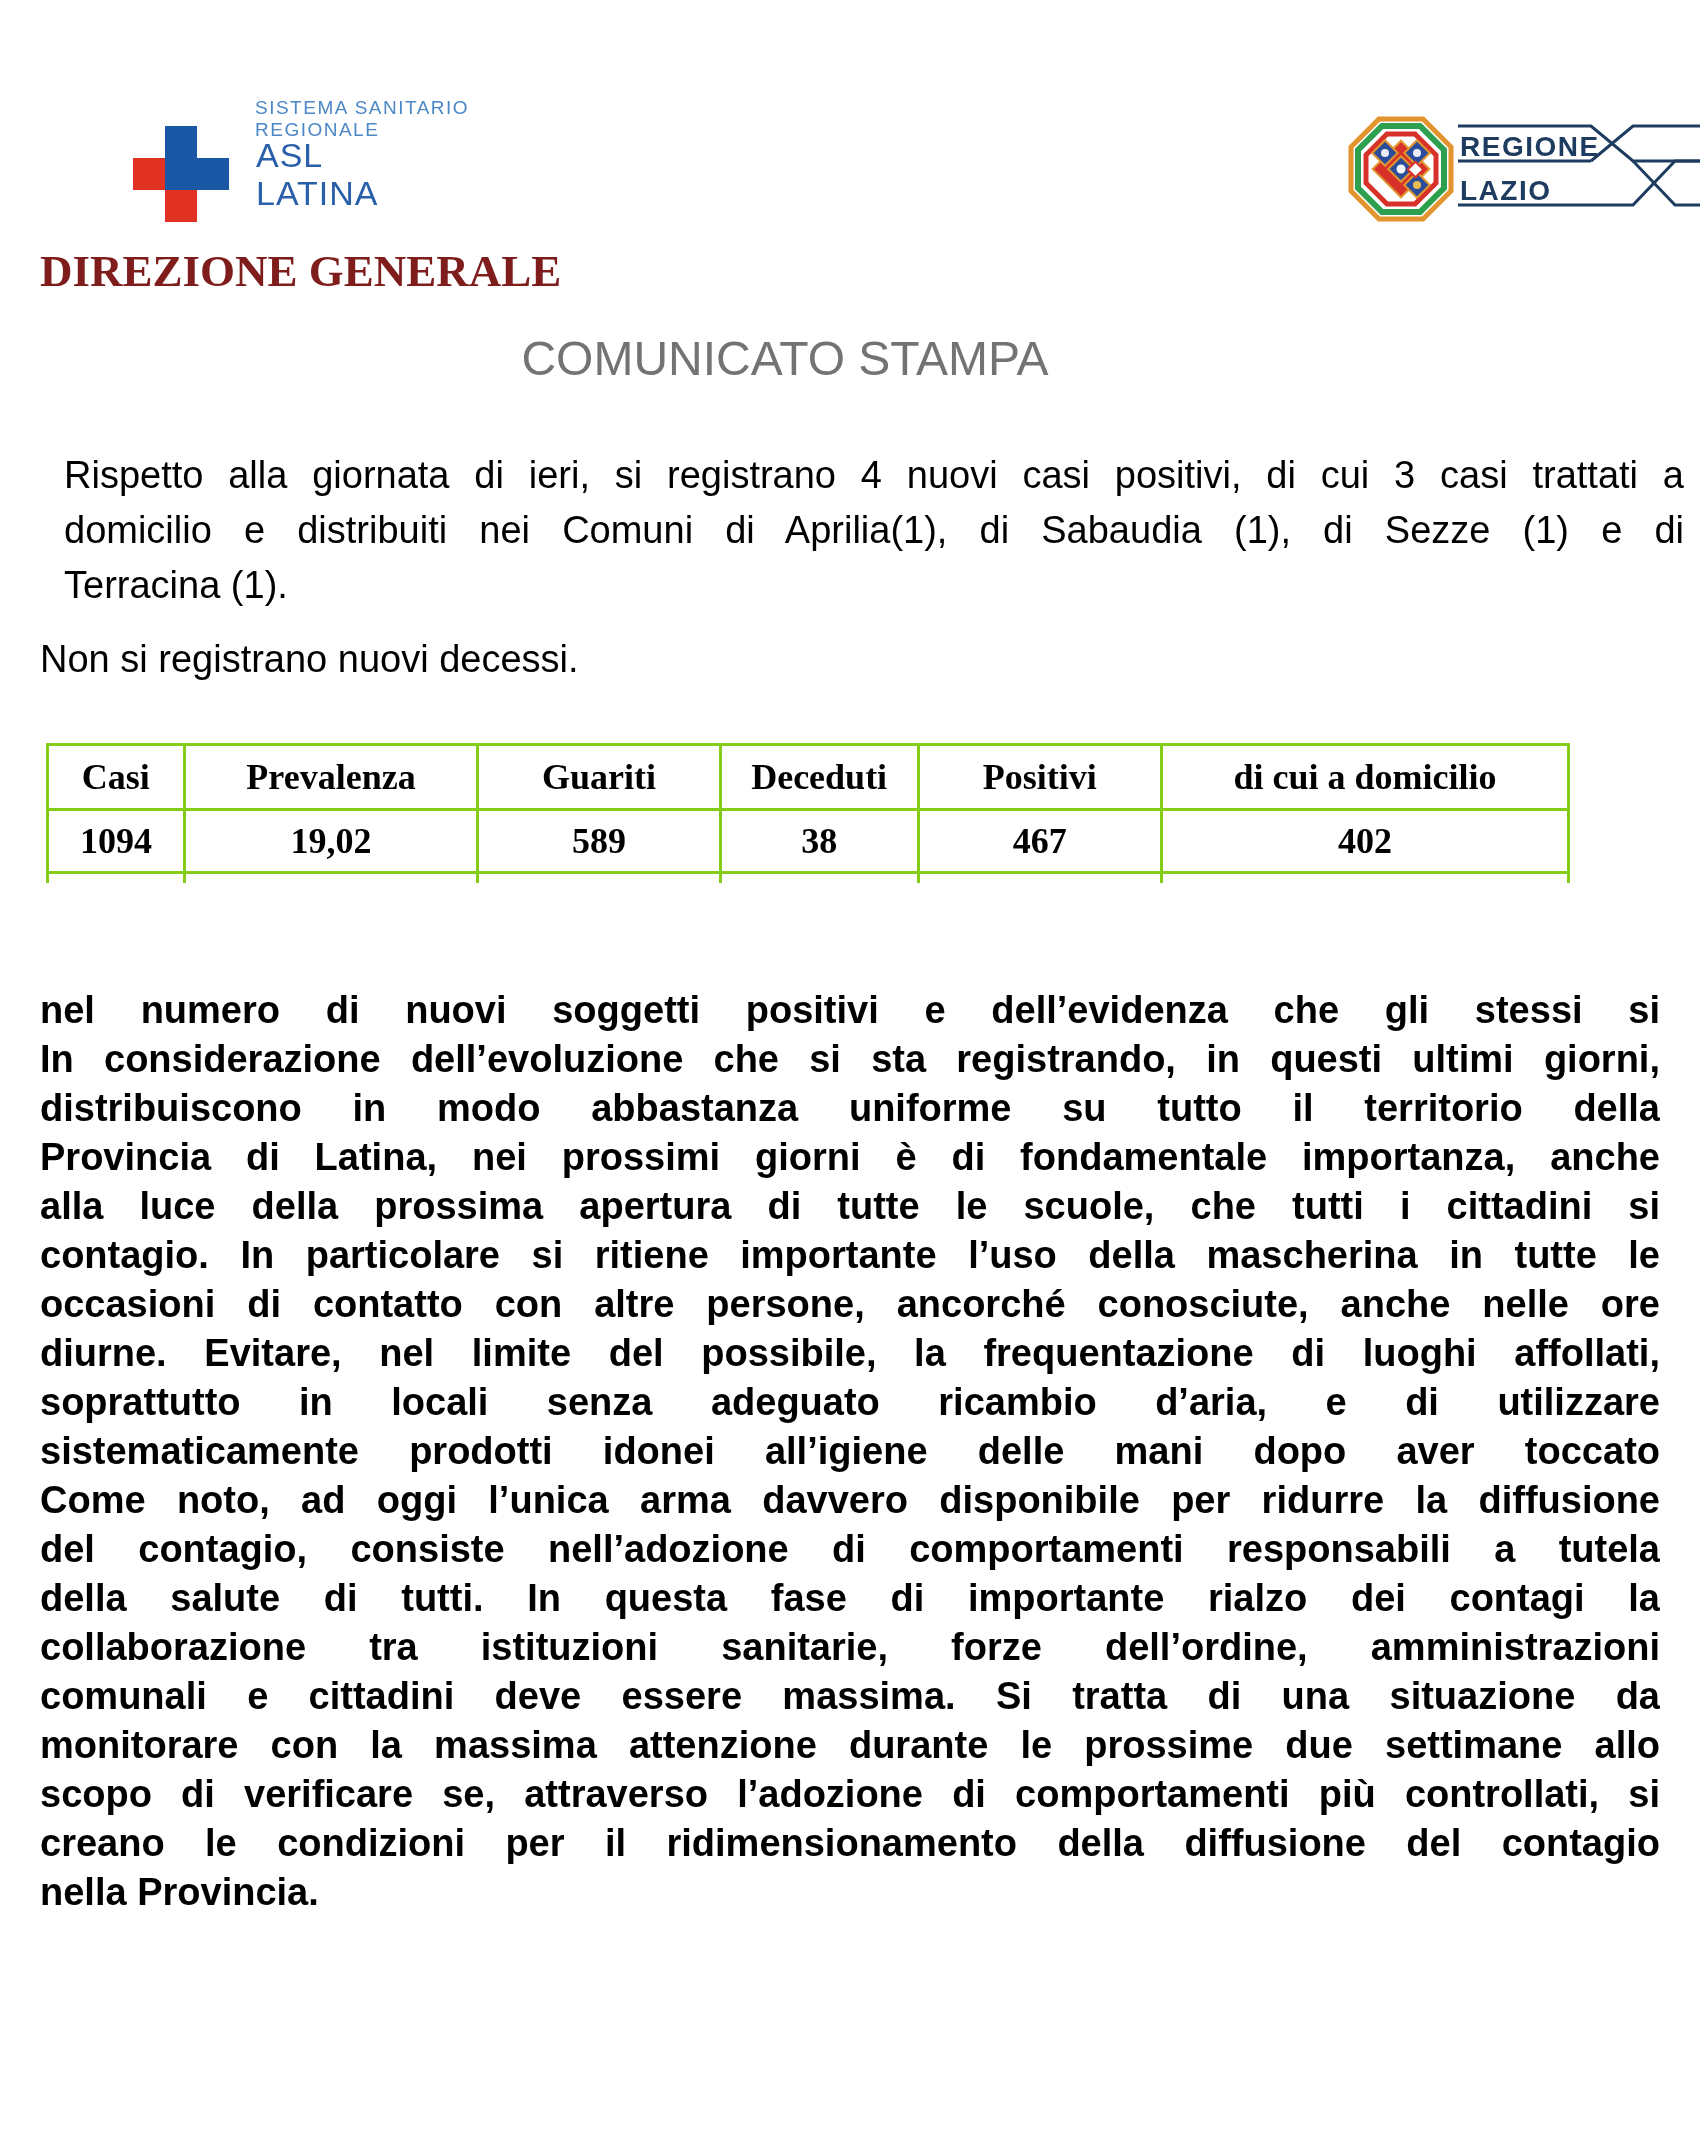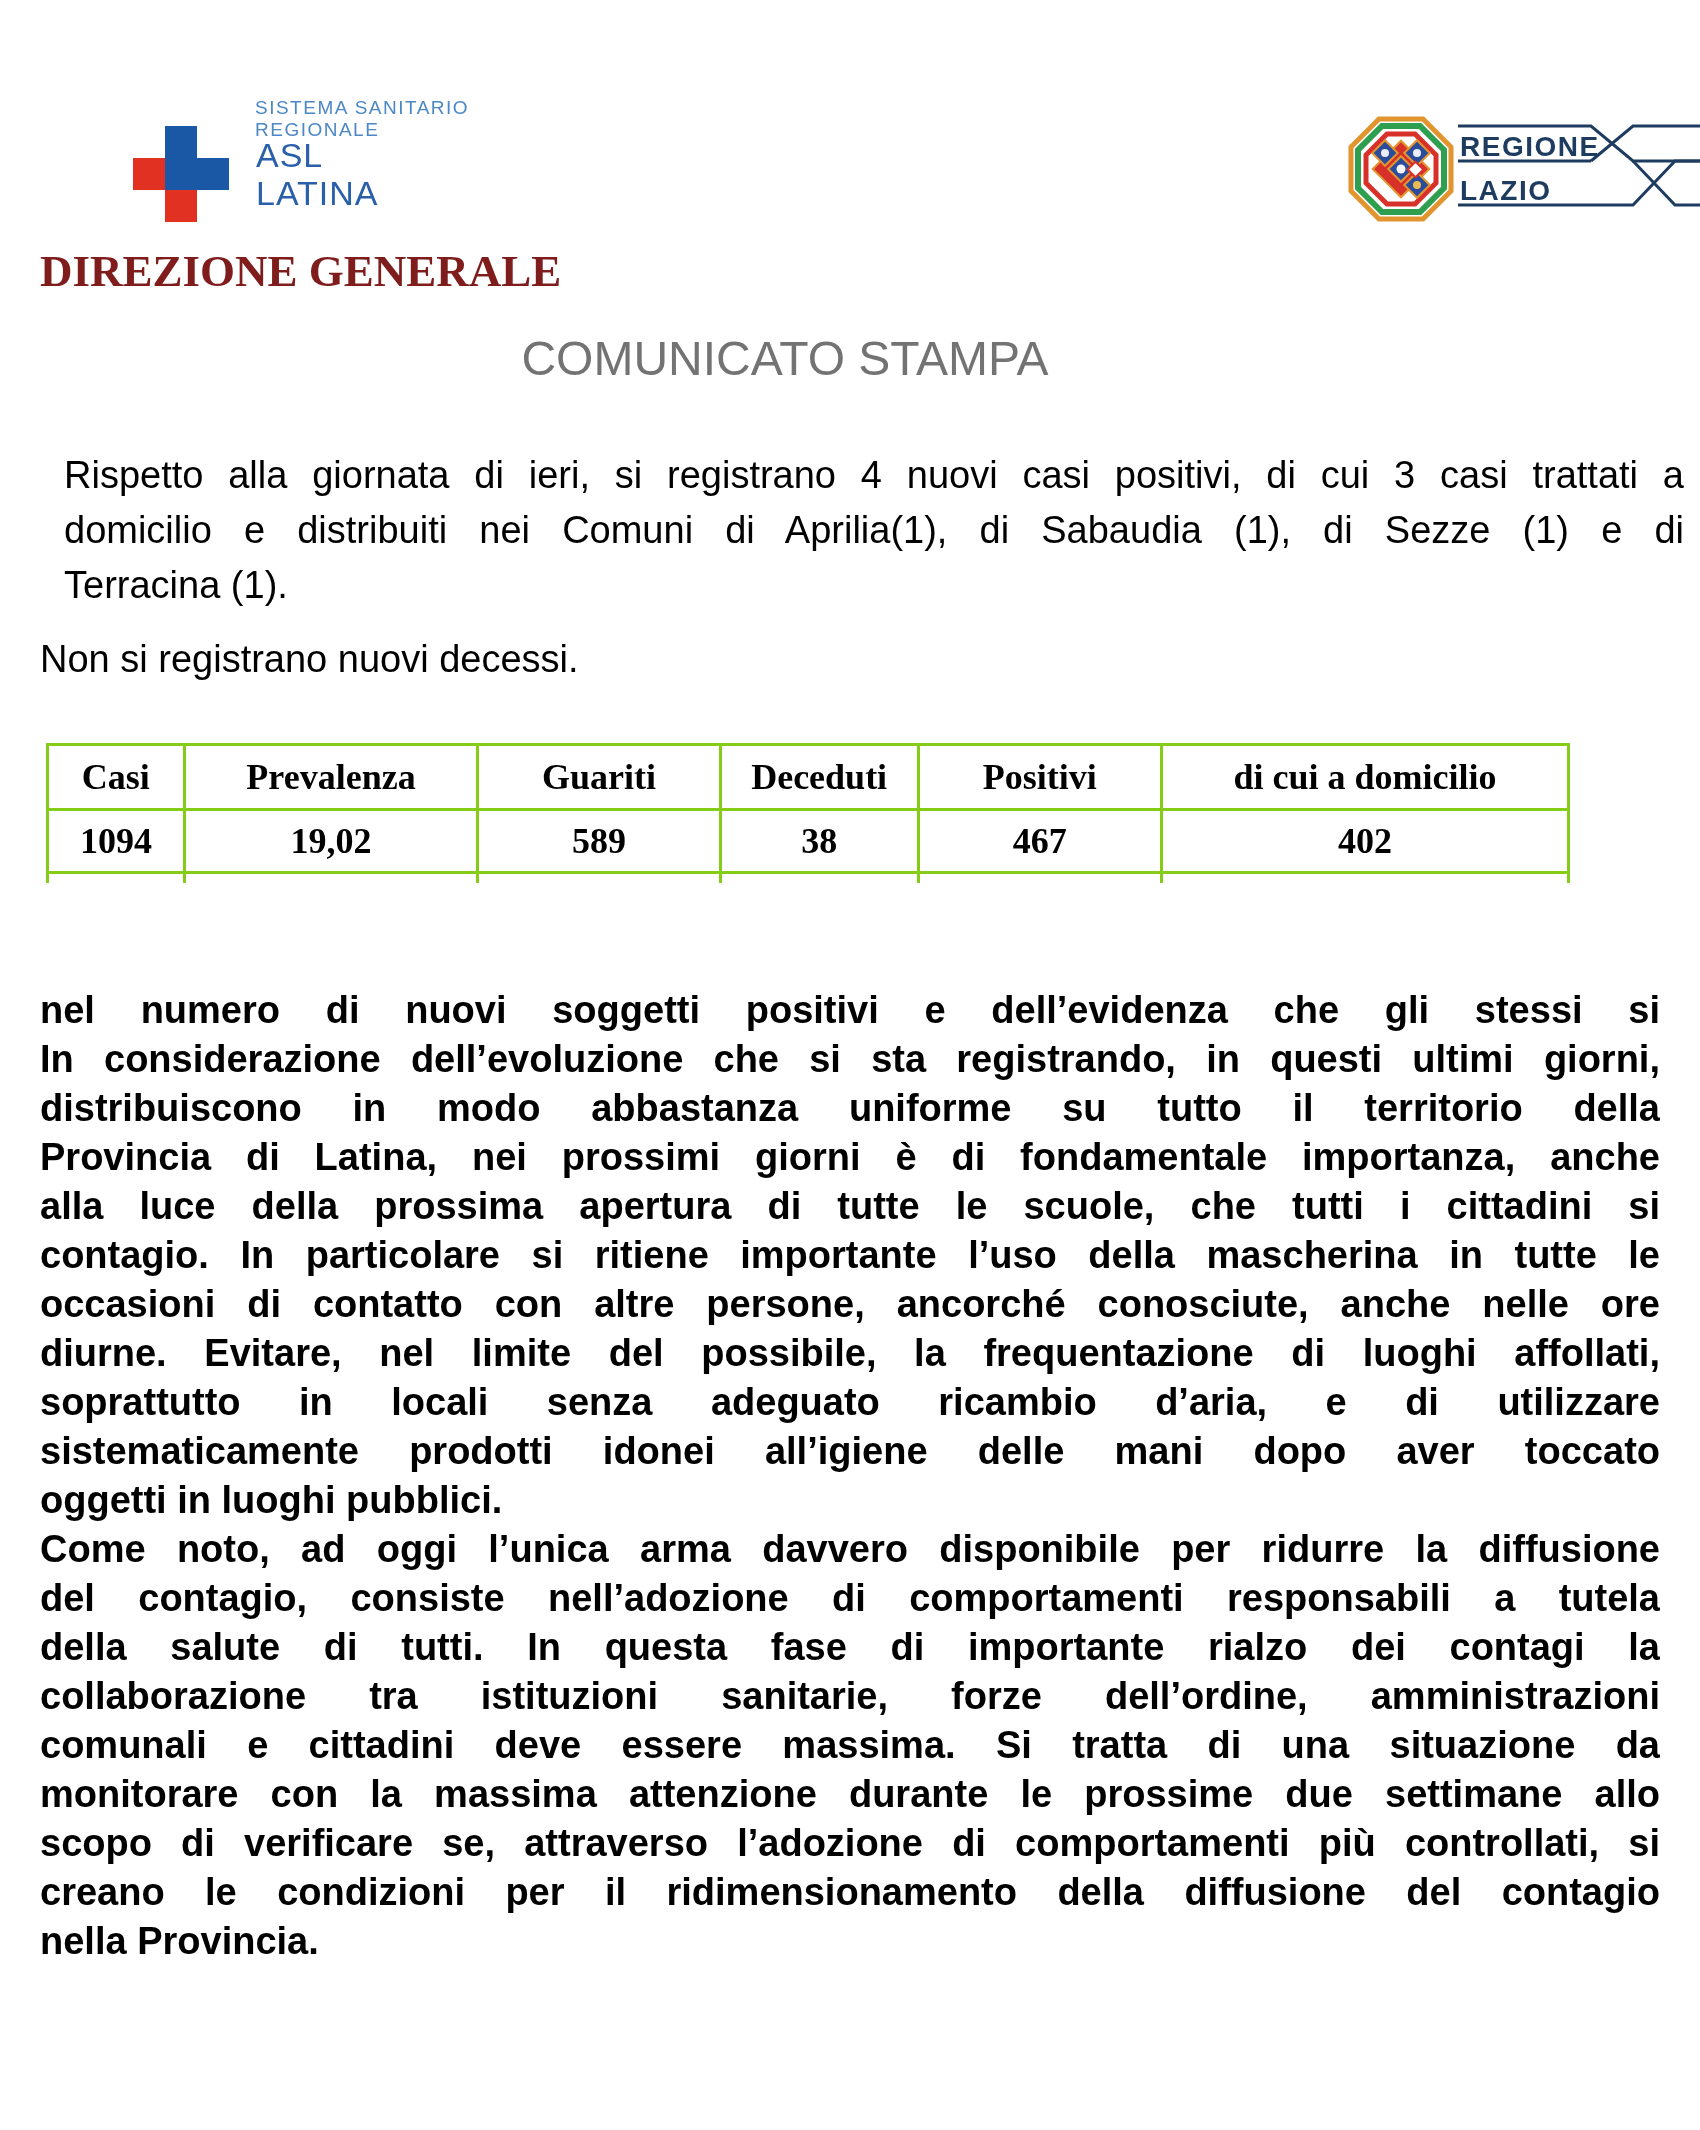--- a/index.html
+++ b/index.html
@@ -150,21 +150,20 @@
     <div class="line jl">nel numero di nuovi soggetti positivi e dell’evidenza che gli stessi si</div>
     <div class="line jl">In considerazione dell’evoluzione che si sta registrando, in questi ultimi giorni,</div>
     <div class="line jl">distribuiscono in modo abbastanza uniforme su tutto il territorio della</div>
     <div class="line jl">Provincia di Latina, nei prossimi giorni è di fondamentale importanza, anche</div>
     <div class="line jl">alla luce della prossima apertura di tutte le scuole, che tutti i cittadini si</div>
     <div class="line jl">contagio. In particolare si ritiene importante l’uso della mascherina in tutte le</div>
     <div class="line jl">occasioni di contatto con altre persone, ancorché conosciute, anche nelle ore</div>
     <div class="line jl">diurne. Evitare, nel limite del possibile, la frequentazione di luoghi affollati,</div>
     <div class="line jl">soprattutto in locali senza adeguato ricambio d’aria, e di utilizzare</div>
     <div class="line jl">sistematicamente prodotti idonei all’igiene delle mani dopo aver toccato</div>
-    <div class="line ll">oggetti in luoghi pubblici.</div>
     <div class="line jl">Come noto, ad oggi l’unica arma davvero disponibile per ridurre la diffusione</div>
     <div class="line jl">del contagio, consiste nell’adozione di comportamenti responsabili a tutela</div>
     <div class="line jl">della salute di tutti. In questa fase di importante rialzo dei contagi la</div>
     <div class="line jl">collaborazione tra istituzioni sanitarie, forze dell’ordine, amministrazioni</div>
     <div class="line jl">comunali e cittadini deve essere massima. Si tratta di una situazione da</div>
     <div class="line jl">monitorare con la massima attenzione durante le prossime due settimane allo</div>
     <div class="line jl">scopo di verificare se, attraverso l’adozione di comportamenti più controllati, si</div>
     <div class="line jl">creano le condizioni per il ridimensionamento della diffusione del contagio</div>
     <div class="line ll">nella Provincia.</div>
   </div>

